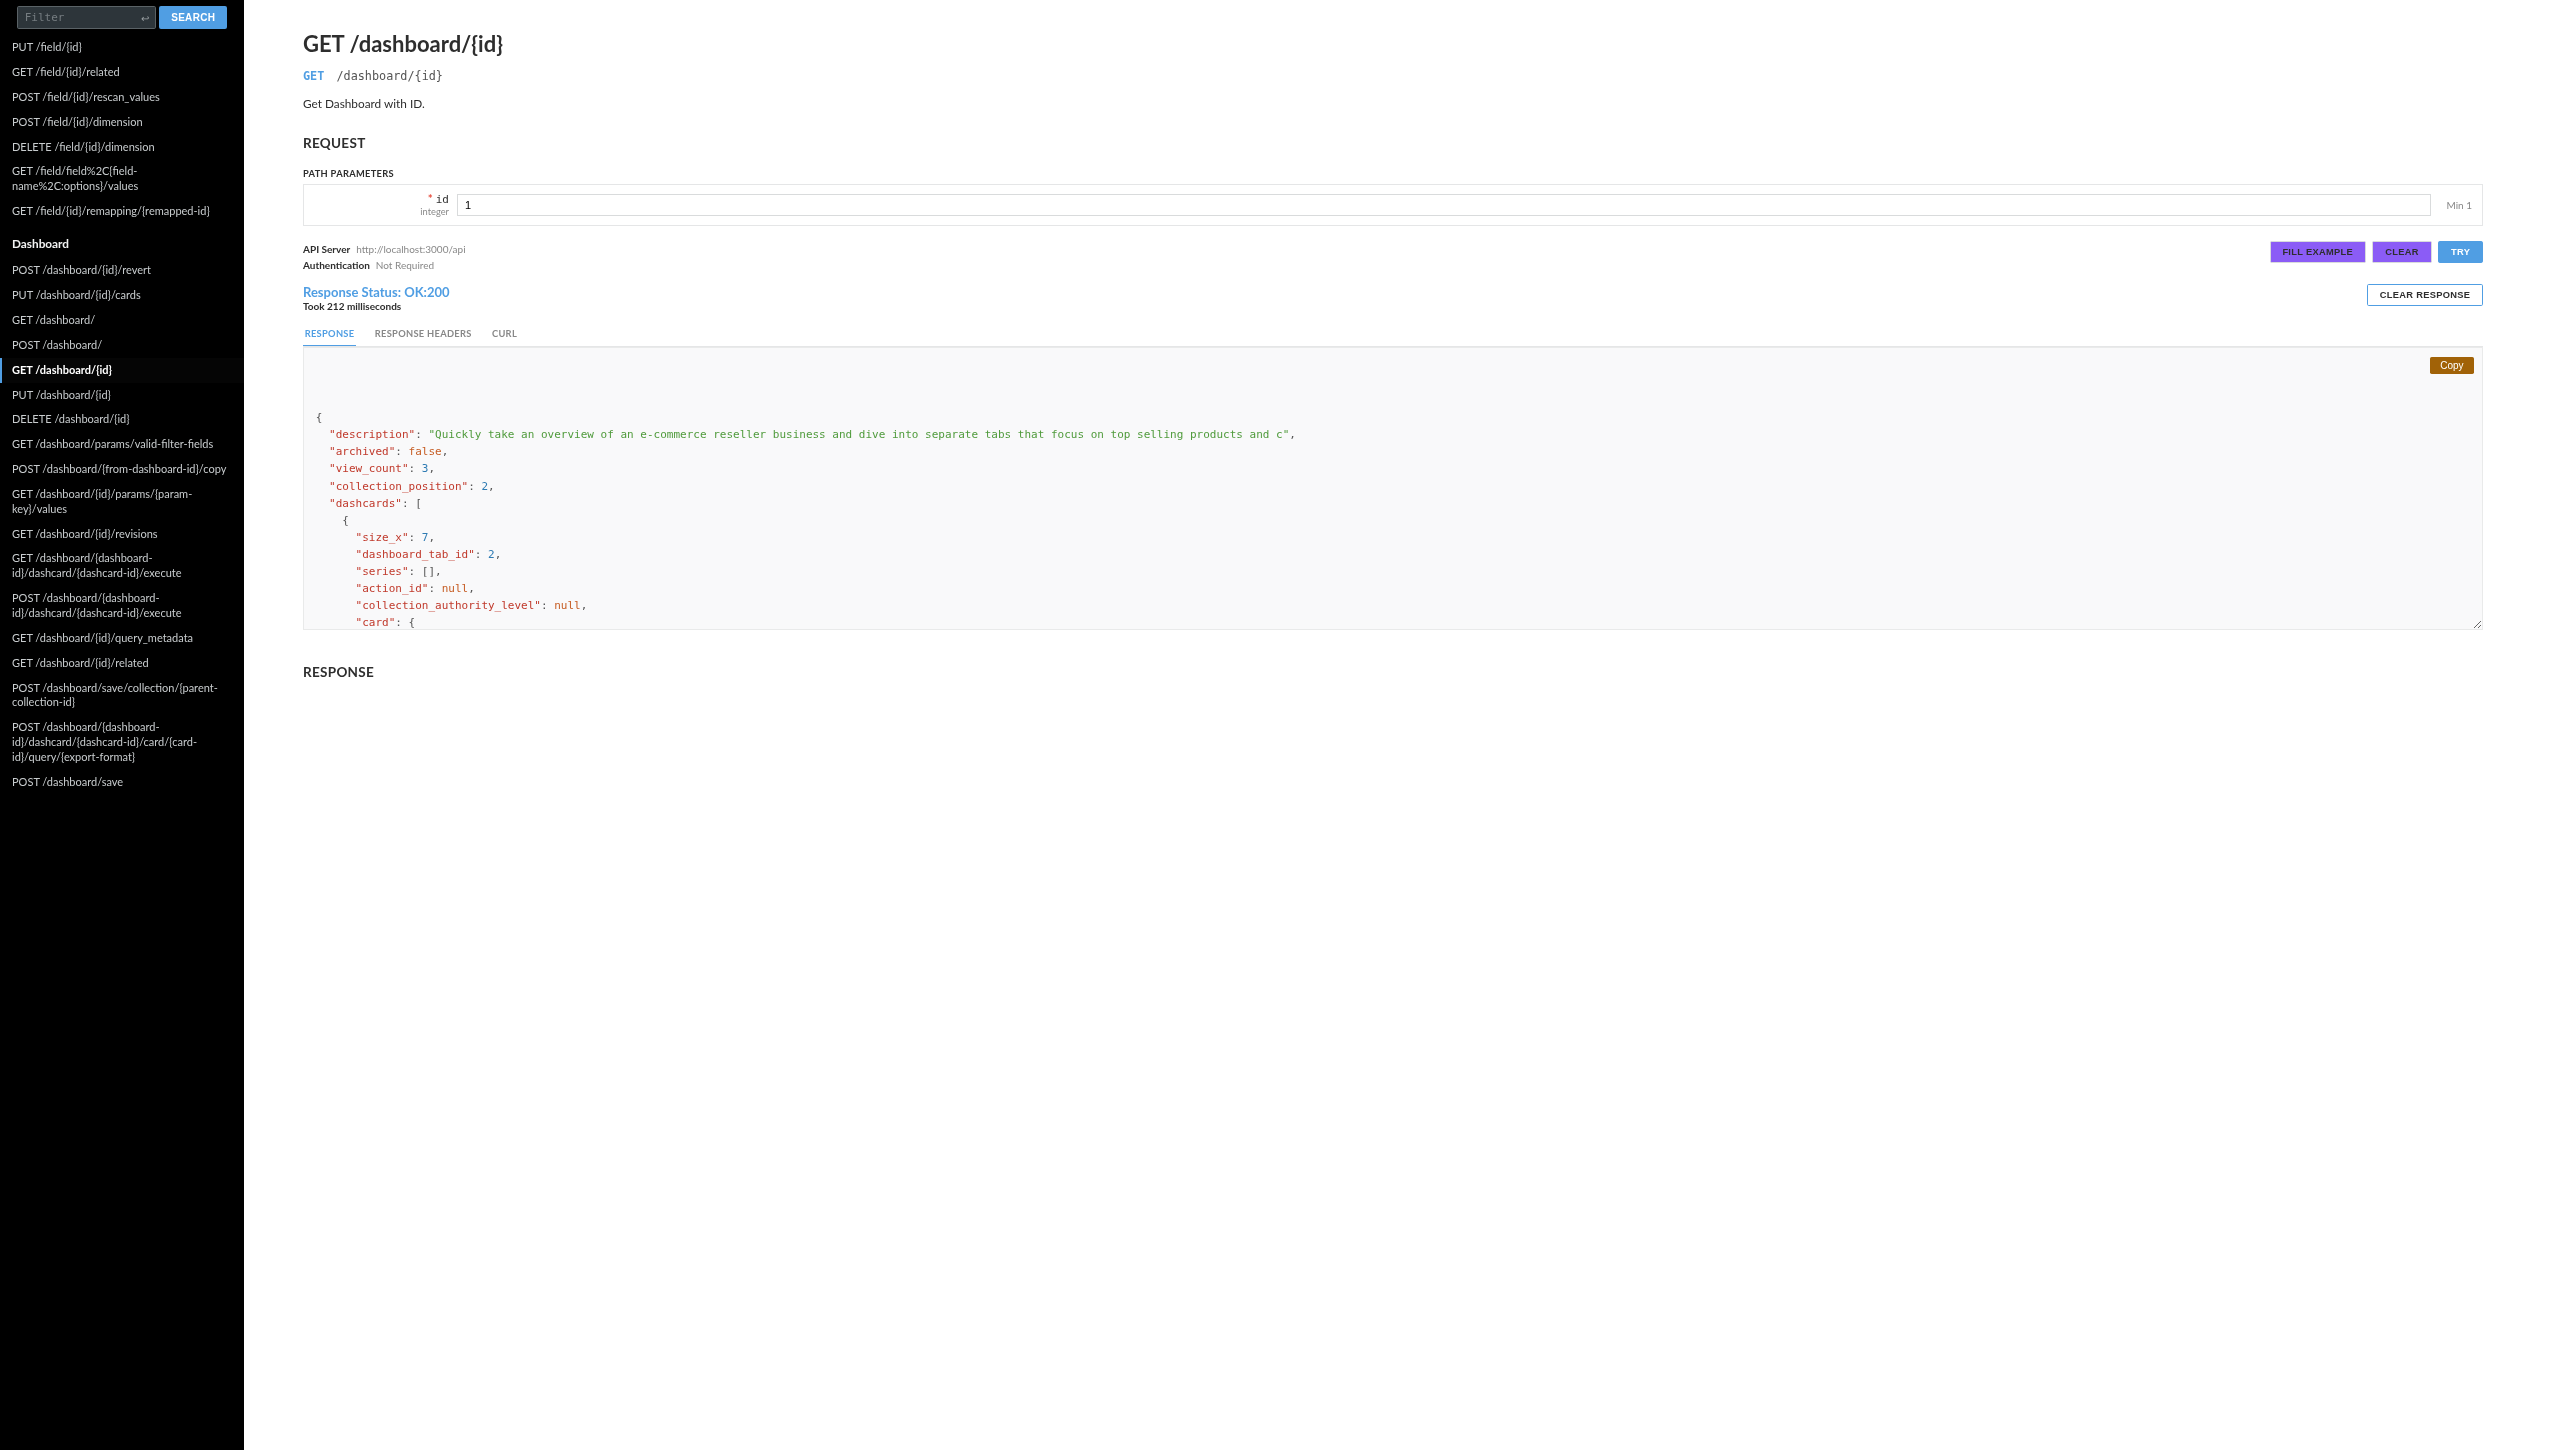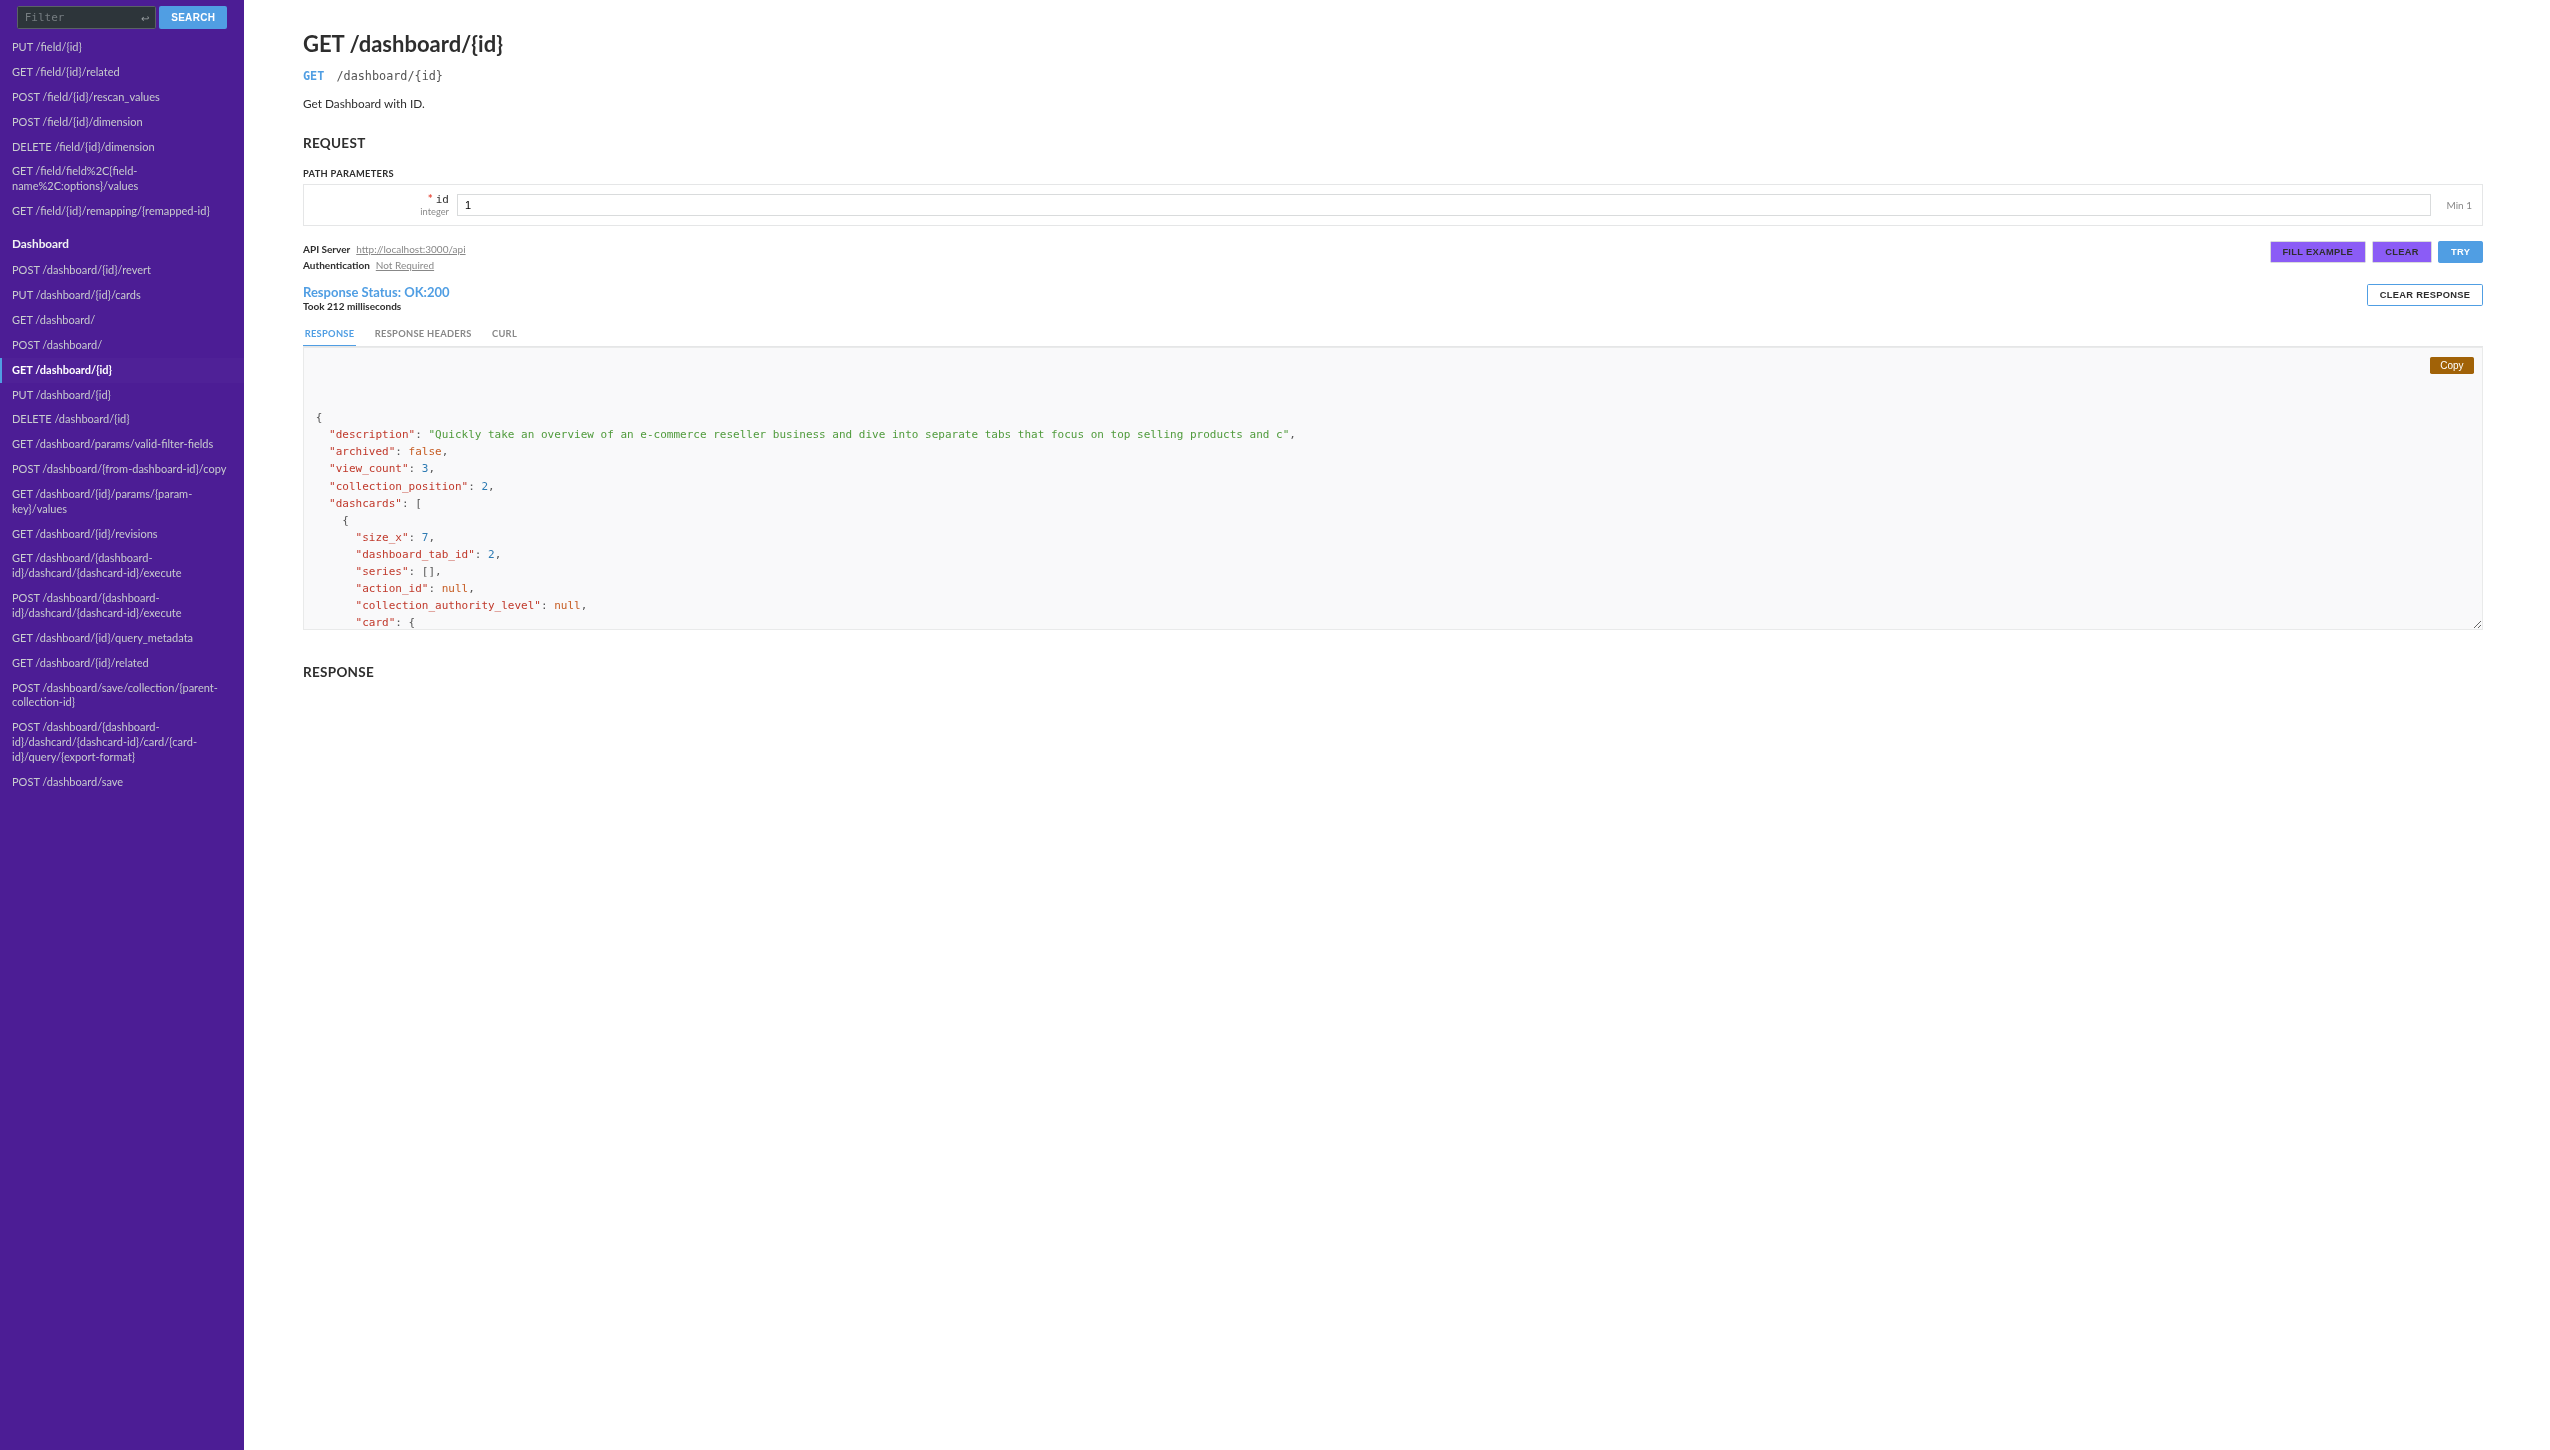--- a/index.html
+++ b/index.html
@@ -1,17 +1,17 @@
 <!DOCTYPE html>
 <html style="font-size:13.5px"><head>
 <meta charset="utf-8">
 <style>
 * { box-sizing: border-box; margin: 0; padding: 0; }
 body { font-family: -apple-system, BlinkMacSystemFont, "Segoe UI", Lato, sans-serif; font-size: 11.8px; color: #2e2e2e; display: flex; height: 100vh; overflow: hidden; }
-.sidebar { width: 244px; background: #4c1d95; color: #c8ccce; display: flex; flex-direction: column; flex-shrink: 0; overflow-y: auto; }
+.sidebar { width: 244px; background: #000000; color: #c8ccce; display: flex; flex-direction: column; flex-shrink: 0; overflow-y: auto; }
 .sidebar-header { padding: 5.9px 17px 5.9px 17px; display: flex; gap: 3.4px; align-items: center; }
 .filter-wrap { position: relative; flex: 1; }
 .filter-input { width: 100%; background: #2d353a; border: 0.8px solid #5a6266; color: #aaa; padding: 4.2px 23.6px 4.2px 6.7px; font-family: ui-monospace, Menlo, monospace; font-size: 11px; border-radius: 1.7px; }
 .filter-input::placeholder { color: #757c80; }
 .enter-icon { position: absolute; right: 6.7px; top: 50%; transform: translateY(-50%); color: #9aa0a3; font-size: 10px; pointer-events: none; }
 .search-btn { background: #509ee3; color: #fff; border: none; padding: 5.9px 11.8px; font-weight: 700; font-size: 10px; letter-spacing: 0.3px; border-radius: 2px; cursor: pointer; }
 .nav { list-style: none; padding-bottom: 17px; }
 .nav li { padding: 5px 10px 5px 10px; font-size: 11px; color: #c8ccce; cursor: pointer; line-height: 1.35; border-left: 2.5px solid transparent; }
 .nav li.section { font-weight: 700; color: #f2f3f3; padding-top: 11.8px; padding-bottom: 6.7px; cursor: default; font-size: 11.8px; }
 .nav li.active { color: #fff; font-weight: 700; border-left: 2.5px solid #509ee3; background: rgba(255,255,255,0.02); }
@@ -26,21 +26,21 @@
 .params-box { border: 0.8px solid #e5e6e7; padding: 6.7px 10px; margin-bottom: 15px; display: flex; align-items: center; gap: 8.4px; }
 .param-meta { width: 135px; text-align: right; line-height: 1.25; }
 .param-req { color: #e74c3c; font-weight: 700; }
 .param-name { font-family: ui-monospace, Menlo, monospace; font-size: 11px; color: #333; }
 .param-type { font-size: 9.3px; color: #888; display: block; }
 .param-input { flex: 1; border: 0.8px solid #d9dbdc; padding: 4.2px 6.7px; font-size: 11px; background: #fff; }
 .param-hint { font-size: 10px; color: #888; margin-left: 6.7px; white-space: nowrap; }
 .run-row { display: flex; justify-content: space-between; align-items: flex-start; margin-bottom: 11.8px; }
 .run-meta { font-size: 10px; line-height: 1.6; }
 .run-meta .label { font-weight: 700; color: #2e2e2e; margin-right: 3.4px; }
-.run-meta .val { color: #888; text-decoration: underline; }
+.run-meta .val { color: #888; }
 .btn-row { display: flex; gap: 6.7px; }
 .btn { border: 0.8px solid #d9dbdc; background: #8b5cf6; padding: 5px 11.8px; font-size: 9.3px; font-weight: 700; letter-spacing: 0.3px; cursor: pointer; border-radius: 1.7px; color: #2e2e2e; }
 .btn.primary { background: #509ee3; color: #fff; border-color: #509ee3; }
 .btn.outline-blue { border-color: #509ee3; color: #2e2e2e; background: #fff; }
 .status-row { display: flex; justify-content: space-between; align-items: flex-start; margin-bottom: 8.4px; }
 .status-text { font-size: 13px; font-weight: 700; color: #509ee3; }
 .took-text { font-size: 10px; font-weight: 700; color: #2e2e2e; }
 .tabs { display: flex; gap: 17px; border-bottom: 0.8px solid #e5e6e7; margin-bottom: 0; }
 .tab { padding: 6.7px 1.7px; font-size: 9.3px; font-weight: 700; letter-spacing: 0.3px; color: #888; cursor: pointer; border-bottom: 1.7px solid transparent; }
 .tab.active { color: #509ee3; border-bottom-color: #509ee3; }

